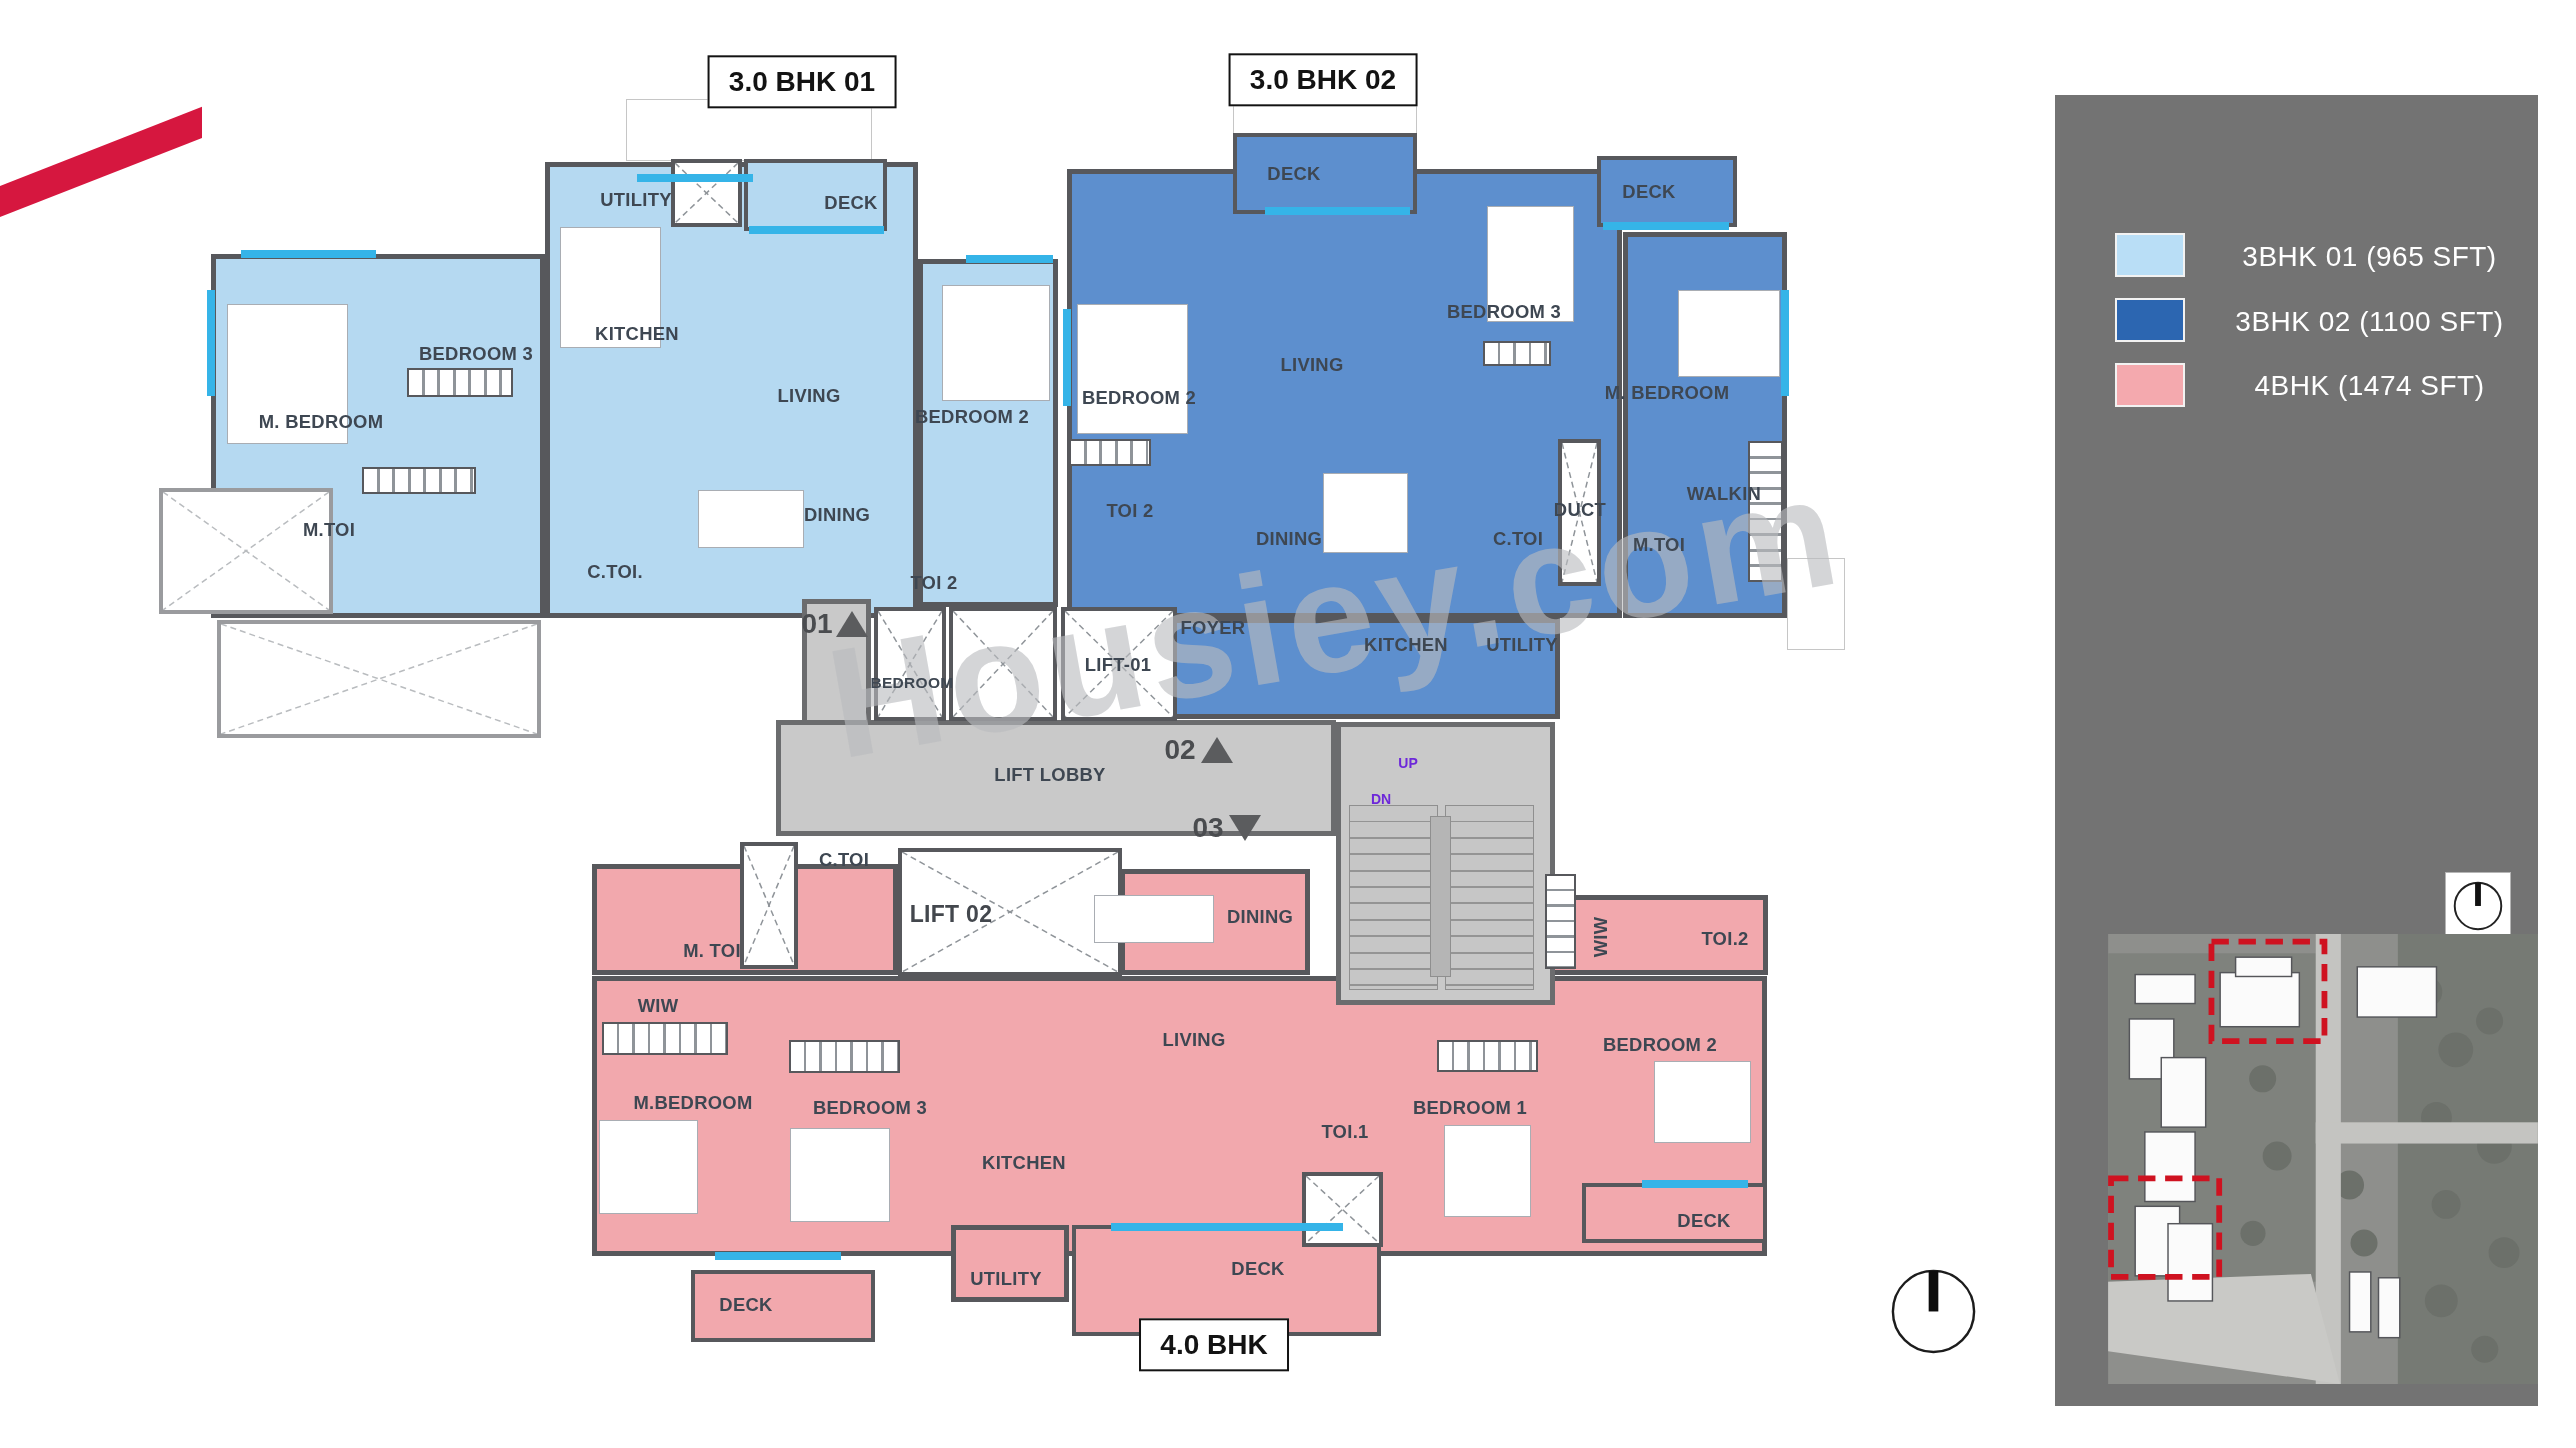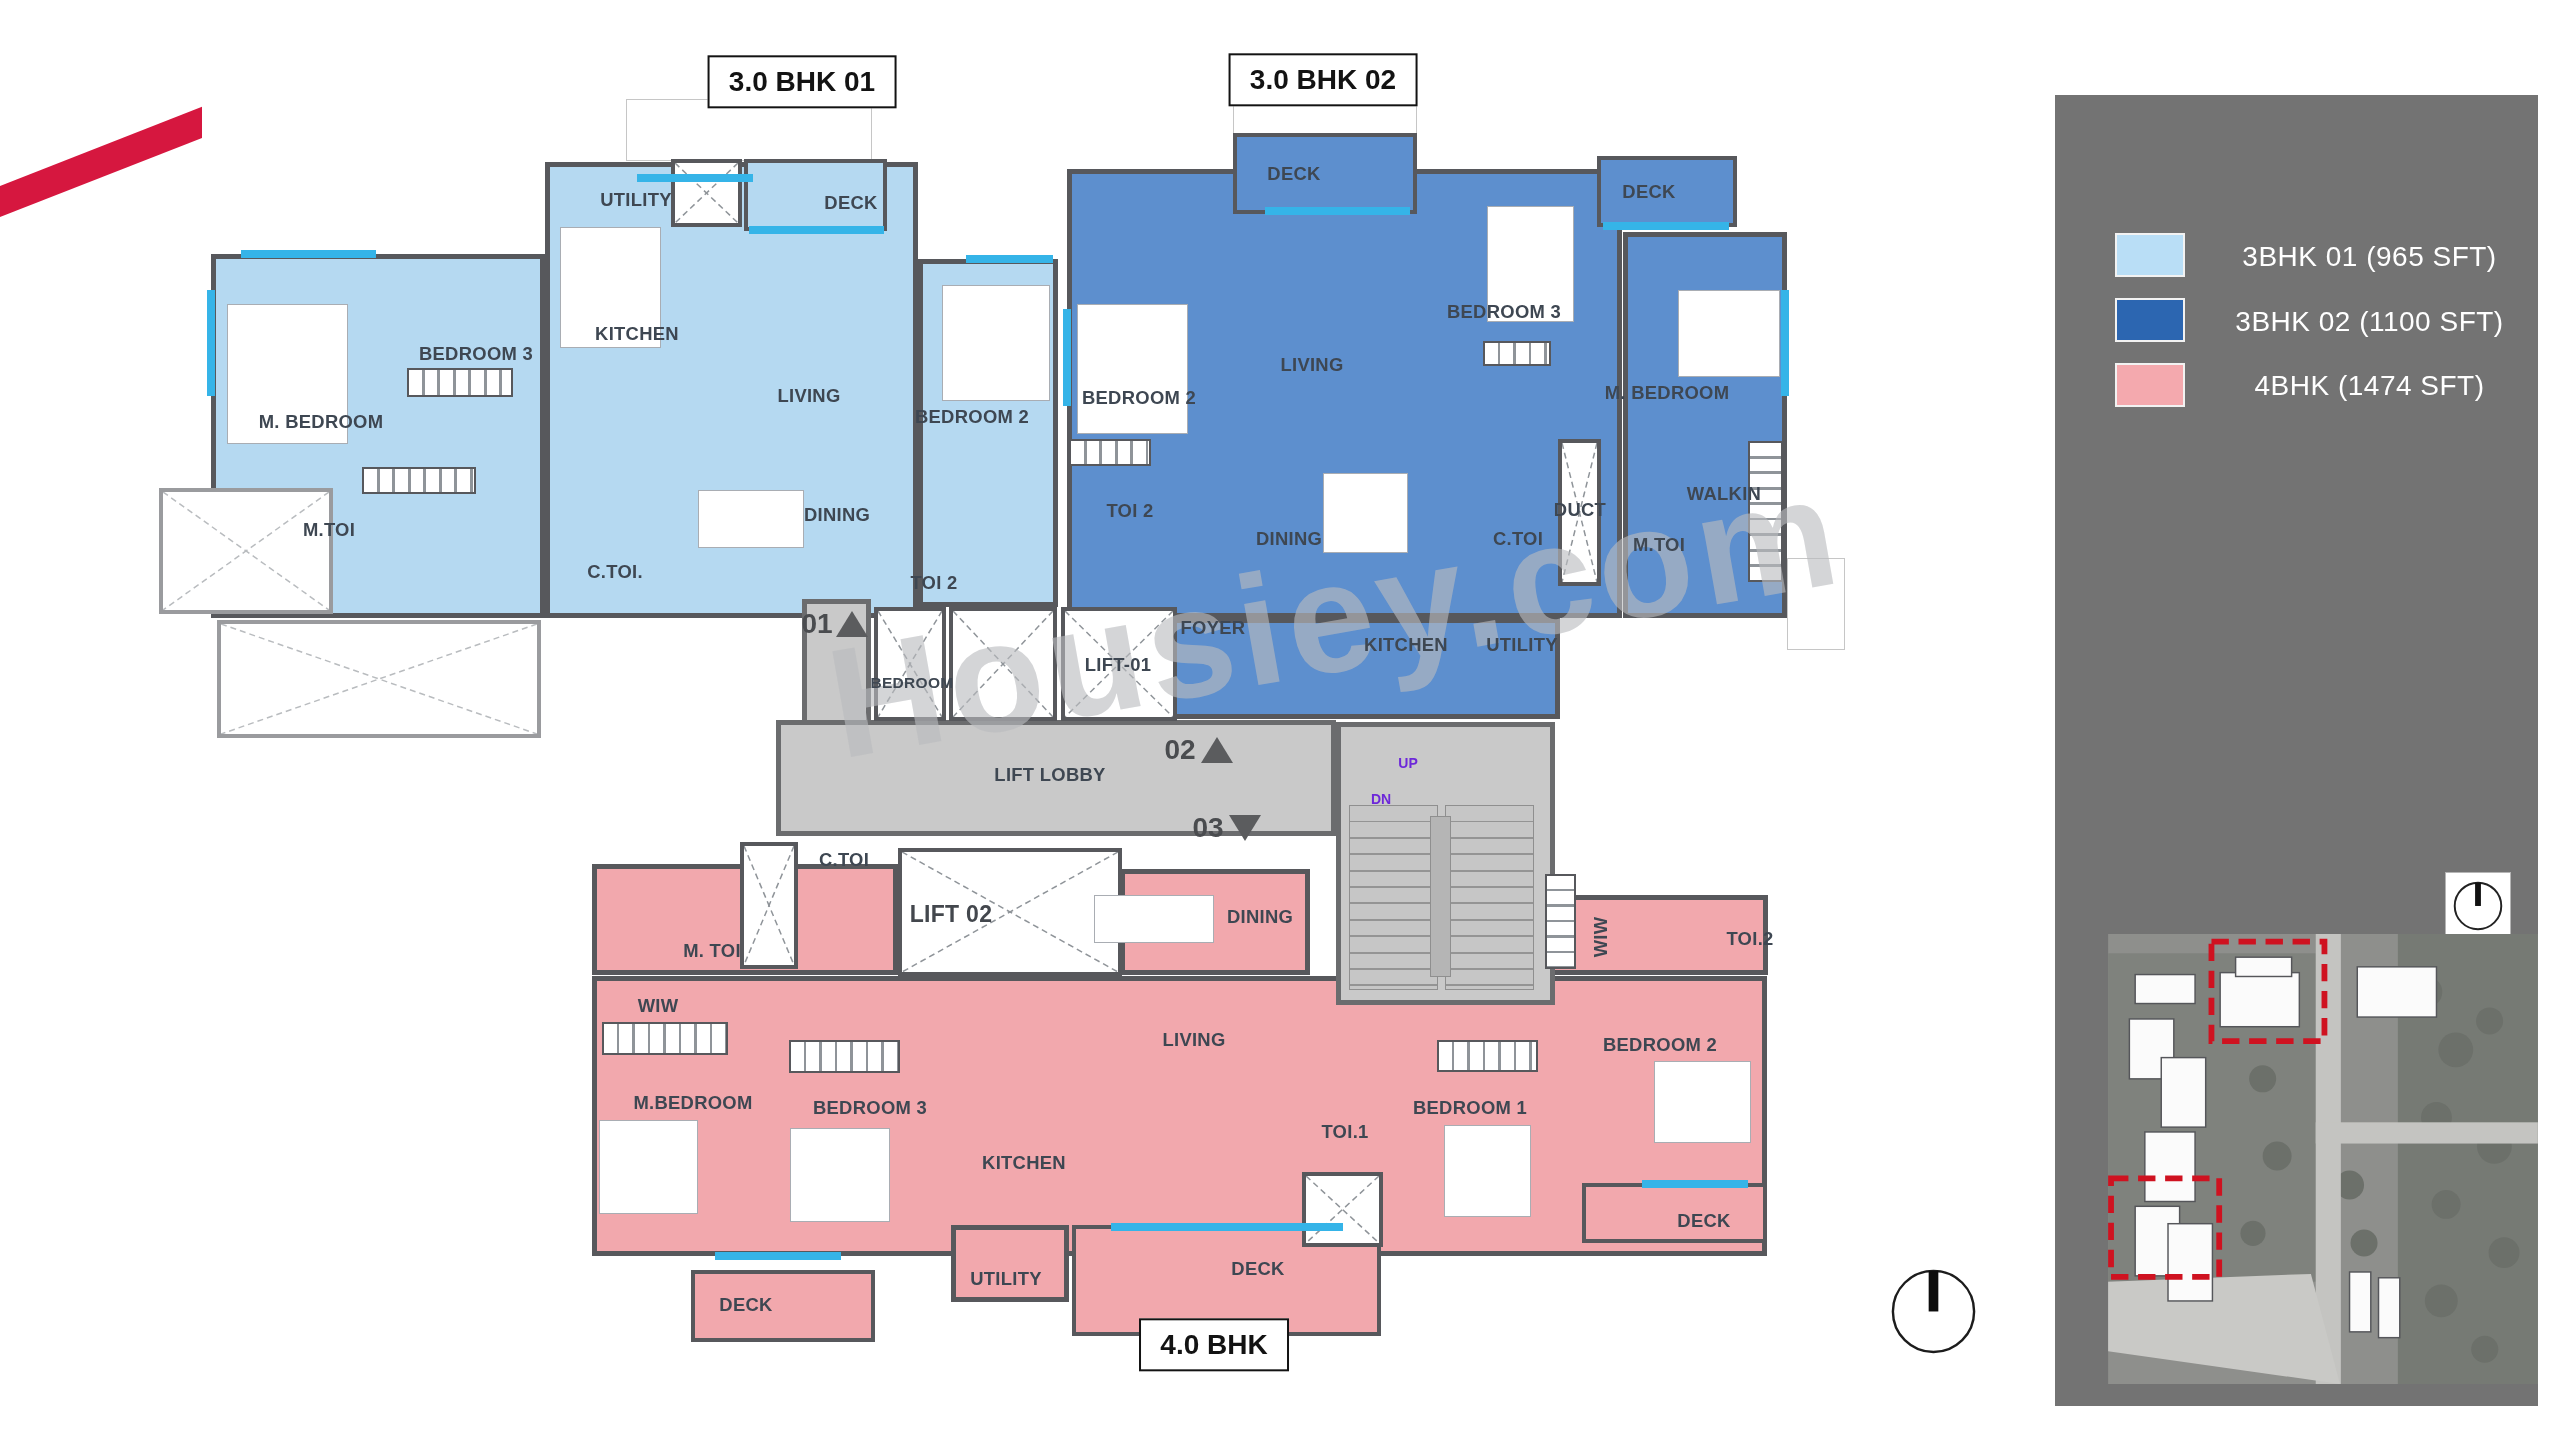--- a/index.html
+++ b/index.html
@@ -230,21 +230,21 @@
   <span class="room-label" style="left:870px;top:1108px;">BEDROOM 3</span>
   <span class="room-label" style="left:1024px;top:1163px;">KITCHEN</span>
   <span class="room-label" style="left:1006px;top:1279px;">UTILITY</span>
   <span class="room-label" style="left:746px;top:1305px;">DECK</span>
   <span class="room-label" style="left:1260px;top:917px;">DINING</span>
   <span class="room-label" style="left:1194px;top:1040px;">LIVING</span>
   <span class="room-label" style="left:1345px;top:1132px;">TOI.1</span>
   <span class="room-label" style="left:1470px;top:1108px;">BEDROOM 1</span>
   <span class="room-label" style="left:1258px;top:1269px;">DECK</span>
   <span class="room-label vert" style="left:1601px;top:937px;">WIW</span>
-  <span class="room-label" style="left:1725px;top:939px;margin-left:25px;">TOI.2</span>
+  <span class="room-label" style="left:1725px;top:939px;">TOI.2</span>
   <span class="room-label" style="left:1660px;top:1045px;">BEDROOM 2</span>
   <span class="room-label" style="left:1704px;top:1221px;">DECK</span>
 
   <span class="room-label" style="left:1050px;top:775px;">LIFT LOBBY</span>
   <span class="room-label" style="left:1118px;top:665px;">LIFT-01</span>
   <span class="room-label big" style="left:951px;top:914px;">LIFT 02</span>
   <span class="room-label" style="left:912px;top:683px;font-size:15.5px;">BEDROOM</span>
   <span class="updn" style="left:1408px;top:763px;">UP</span>
   <span class="updn" style="left:1381px;top:799px;">DN</span>
 

